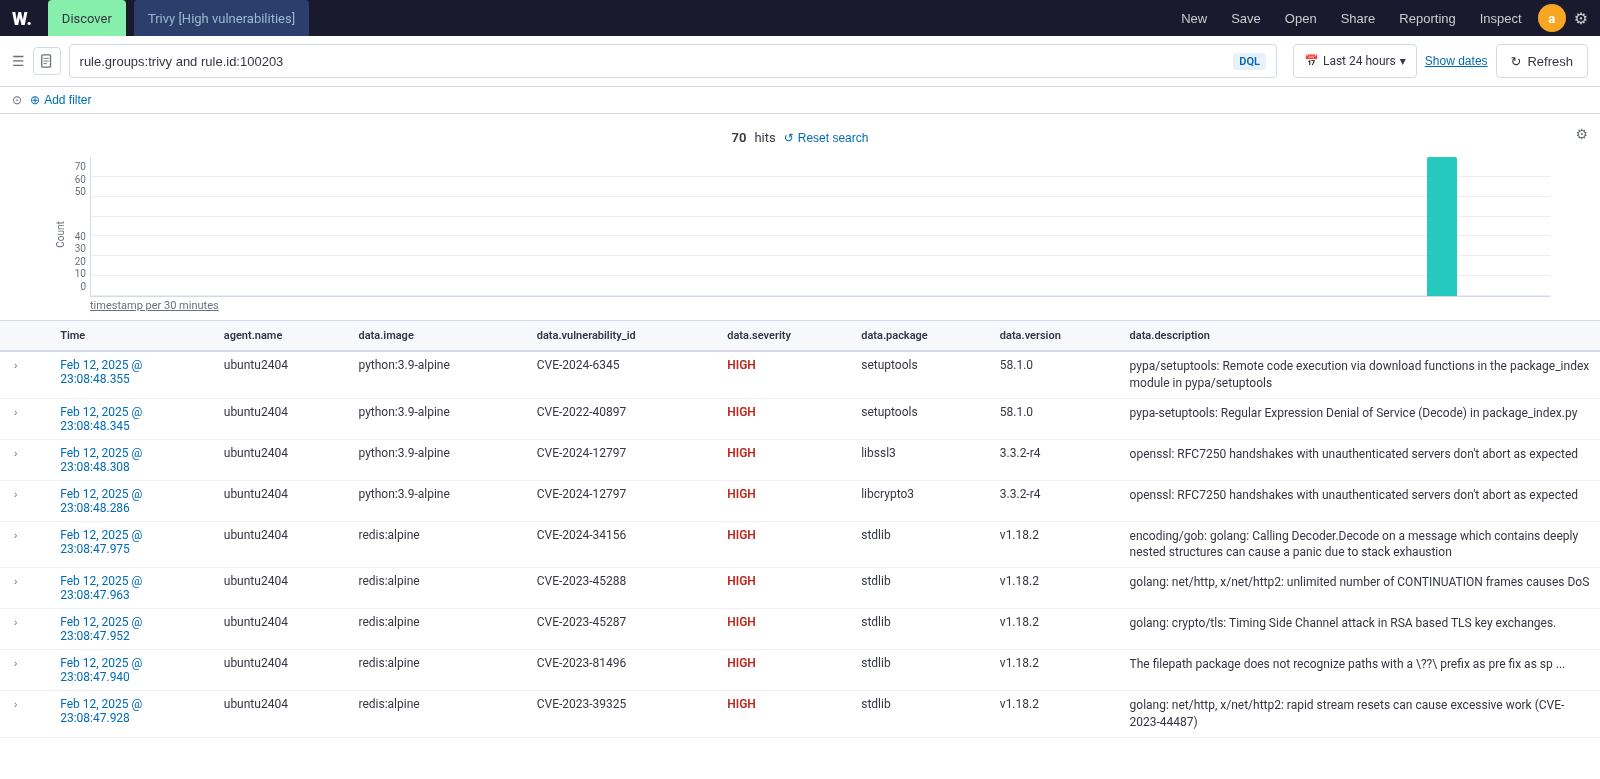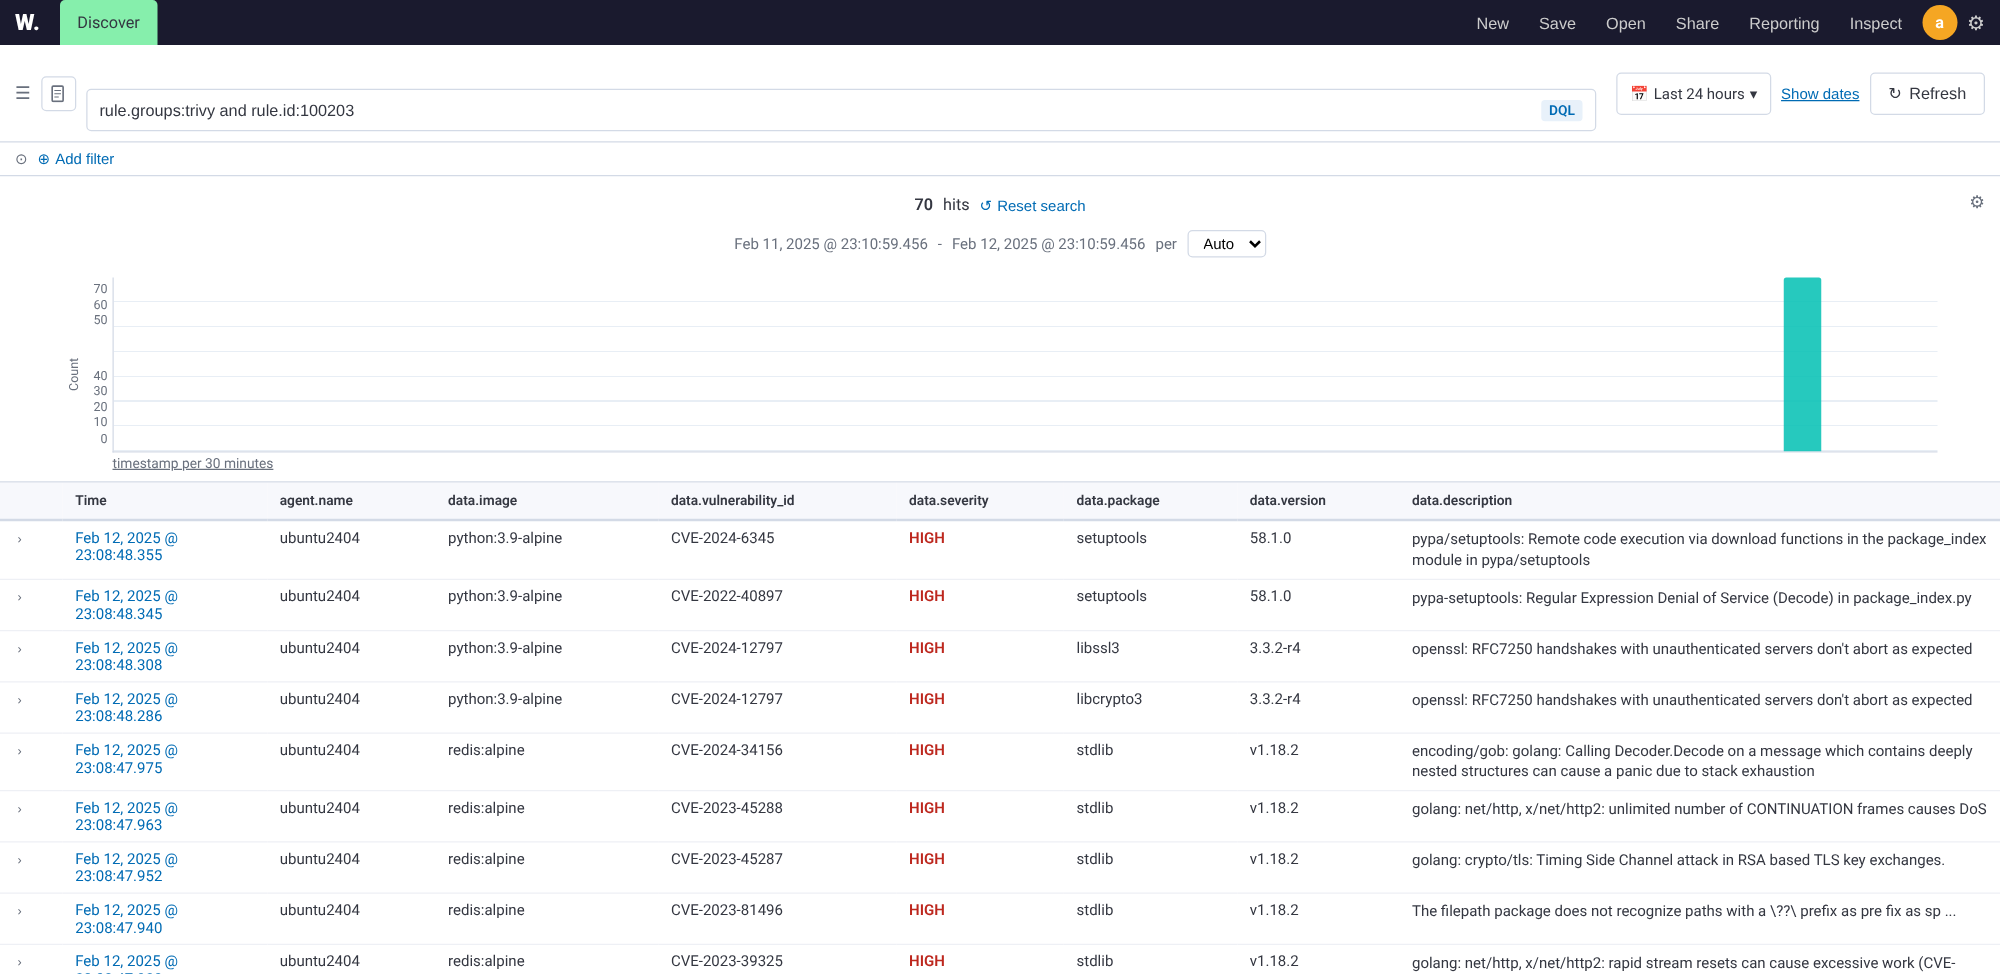--- a/index.html
+++ b/index.html
@@ -35,21 +35,21 @@
       border-bottom: 1px solid #d3dae6; background: #fff;
     }
     .search-sidebar-toggle { cursor: pointer; color: #69707d; font-size: 14px; }
     .search-icon-box {
       width: 28px; height: 28px; border: 1px solid #d3dae6; border-radius: 4px;
       display: flex; align-items: center; justify-content: center; cursor: pointer; color: #69707d;
     }
     .search-input-wrapper {
       flex: 1; display: flex; align-items: center;
       border: 1px solid #d3dae6; border-radius: 4px; height: 34px; padding: 0 10px;
-      background: #fff; gap: 8px; margin-top: 27px;
+      background: #fff; gap: 8px;
     }
     .search-input {
       flex: 1; border: none; outline: none; font-size: 13px; color: #343741;
       background: transparent;
     }
     .dql-badge {
       background: #e8f1fa; color: #006bb4; font-size: 11px; font-weight: 600;
       padding: 2px 6px; border-radius: 3px; cursor: pointer;
     }
     .search-date-area {
@@ -132,20 +132,21 @@
     }
     .time-cell { white-space: nowrap; color: #006bb4; cursor: pointer; }
     td.desc-cell { max-width: 300px; word-break: break-word; line-height: 1.4; }
   </style>
 </head>
 <body>
 
 <div class="top-nav">
   <span class="nav-logo">W.</span>
   <div class="nav-tab active">Discover</div>
+  <div class="nav-tab secondary">Trivy [High vulnerabilities]</div>
   <div class="nav-spacer"></div>
   <button class="nav-btn">New</button>
   <button class="nav-btn">Save</button>
   <button class="nav-btn">Open</button>
   <button class="nav-btn">Share</button>
   <button class="nav-btn">Reporting</button>
   <button class="nav-btn">Inspect</button>
   <div class="nav-avatar">a</div>
   <span class="nav-settings">⚙</span>
 </div>
@@ -193,29 +194,20 @@
 
     <div class="chart-header">
       <span class="hits-count">70</span>
       <span>hits</span>
       <button class="reset-search-btn">
         <span>↺</span>
         <span>Reset search</span>
       </button>
     </div>
 
-    <div class="chart-time-range">
-      <span>Feb 11, 2025 @ 23:10:59.456</span>
-      <span>-</span>
-      <span>Feb 12, 2025 @ 23:10:59.456</span>
-      <span>per</span>
-      <select class="auto-select">
-        <option>Auto</option>
-      </select>
-    </div>
 
     <div style="position:relative; margin: 0 20px;">
 
       <div style="position:absolute; left:0; top:0; bottom:0; width:40px; display:flex; align-items:center; justify-content:center;">
         <span style="transform:rotate(-90deg); font-size:10px; color:#69707d; white-space:nowrap;">Count</span>
       </div>
 
       <div style="position:absolute; left:18px; top:4px; bottom:20px; width:28px; display:flex; flex-direction:column; justify-content:space-between; align-items:flex-end;">
         <span style="font-size:10px;color:#69707d;">70</span>
         <span style="font-size:10px;color:#69707d;">60</span>

